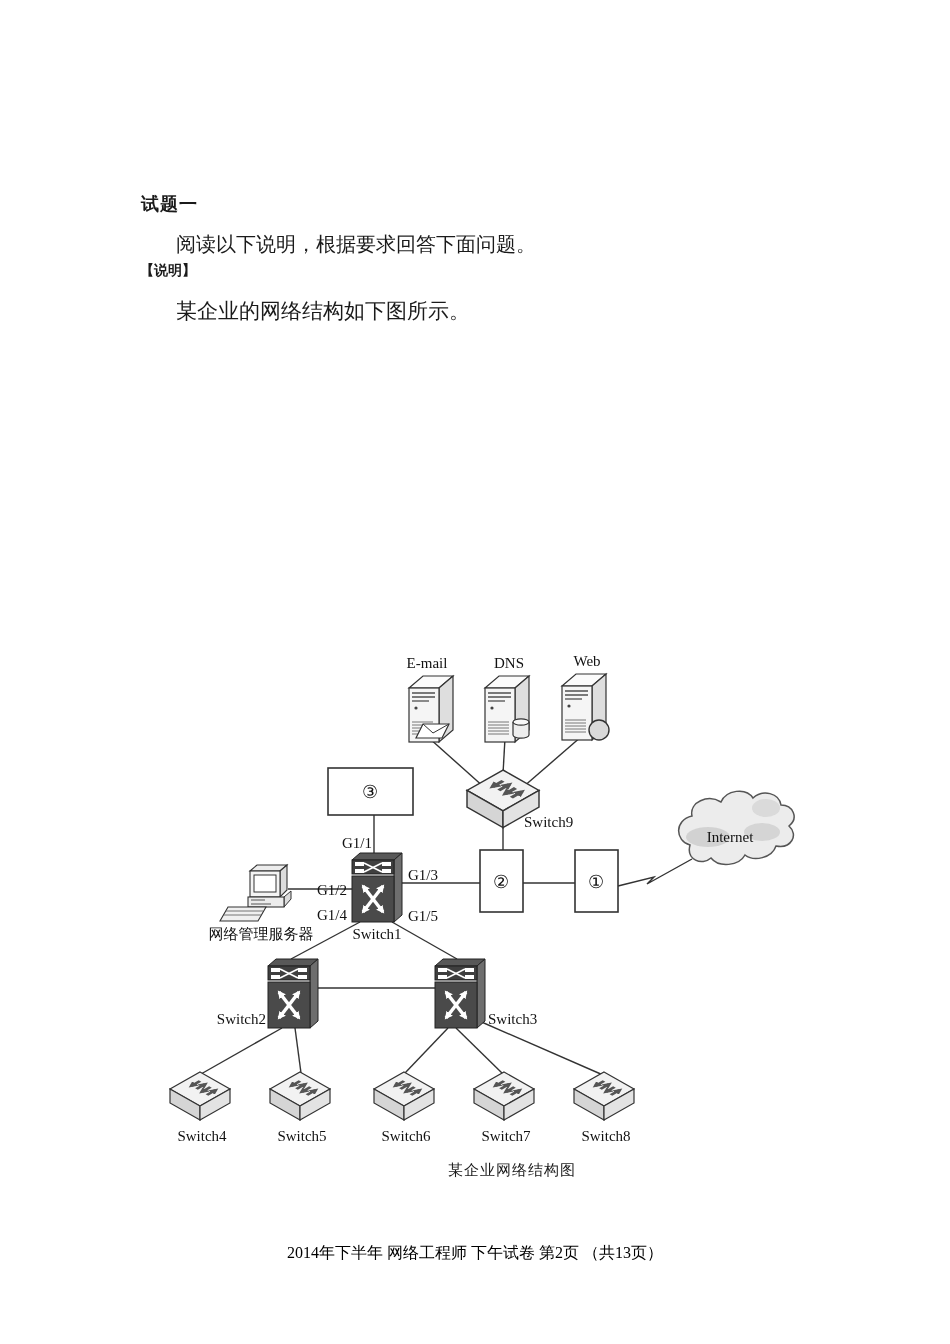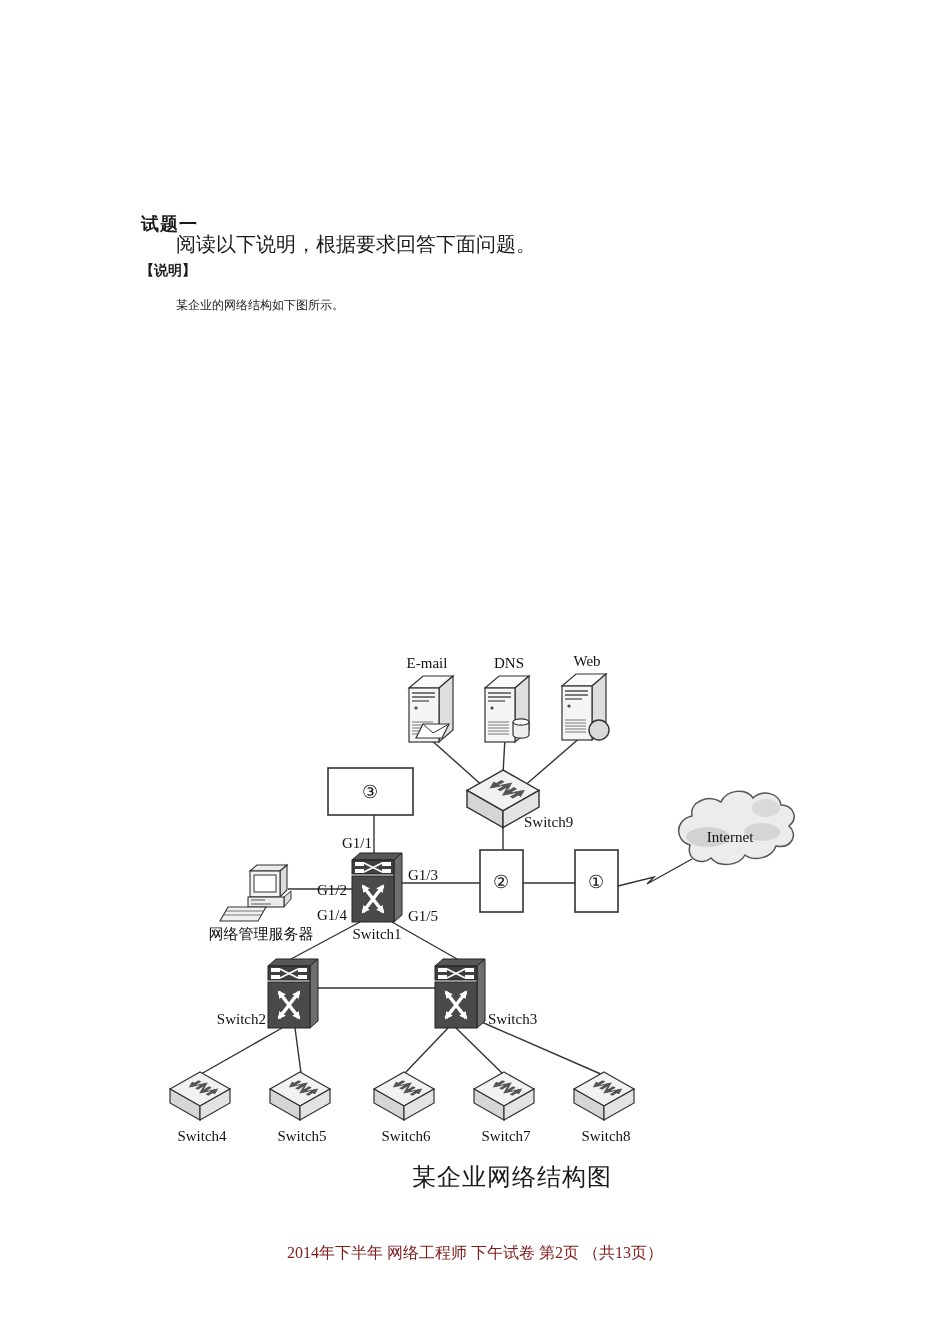--- a/index.html
+++ b/index.html
@@ -2,26 +2,26 @@
 <html><head>
 <meta charset="utf-8">
 <style>
   html,body{margin:0;padding:0;}
   body{
     width:950px;height:1344px;position:relative;background:#ffffff;
     font-family:"Liberation Serif","DejaVu Sans",serif;color:#1a1a1a;
     overflow:hidden;
   }
   .abs{position:absolute;}
-  .q-title{left:141px;top:192px;font-size:18px;font-weight:bold;letter-spacing:1px;margin-top:20px;}
+  .q-title{left:141px;top:192px;font-size:18px;font-weight:bold;letter-spacing:1px;}
   .intro{left:176px;top:231px;font-size:20px;}
   .sec-label{left:140px;top:262px;font-size:14px;font-weight:bold;}
-  .desc{left:176px;top:297px;font-size:12px;}
-  .diagram-caption{left:362px;top:1161px;width:300px;text-align:center;font-size:24px;letter-spacing:1px;}
-  .page-footer{left:0;top:1243px;width:950px;text-align:center;font-size:16px;color:#7f1d1d;}
+  .desc{left:176px;top:297px;font-size:21px;}
+  .diagram-caption{left:362px;top:1161px;width:300px;text-align:center;font-size:15px;letter-spacing:1px;}
+  .page-footer{left:0;top:1243px;width:950px;text-align:center;font-size:16px;color:#000000;}
   svg text{font-family:"Liberation Serif","DejaVu Serif",serif;fill:#111;}
   svg .lbl{font-size:15px;}
   svg .lbl-cn{font-size:15px;}
   svg .digit{font-size:18px;}
   svg .conn{stroke:#333;stroke-width:1.4;fill:none;}
 </style>
 </head>
 <body>
 
 <div class="abs q-title">试题一</div>

